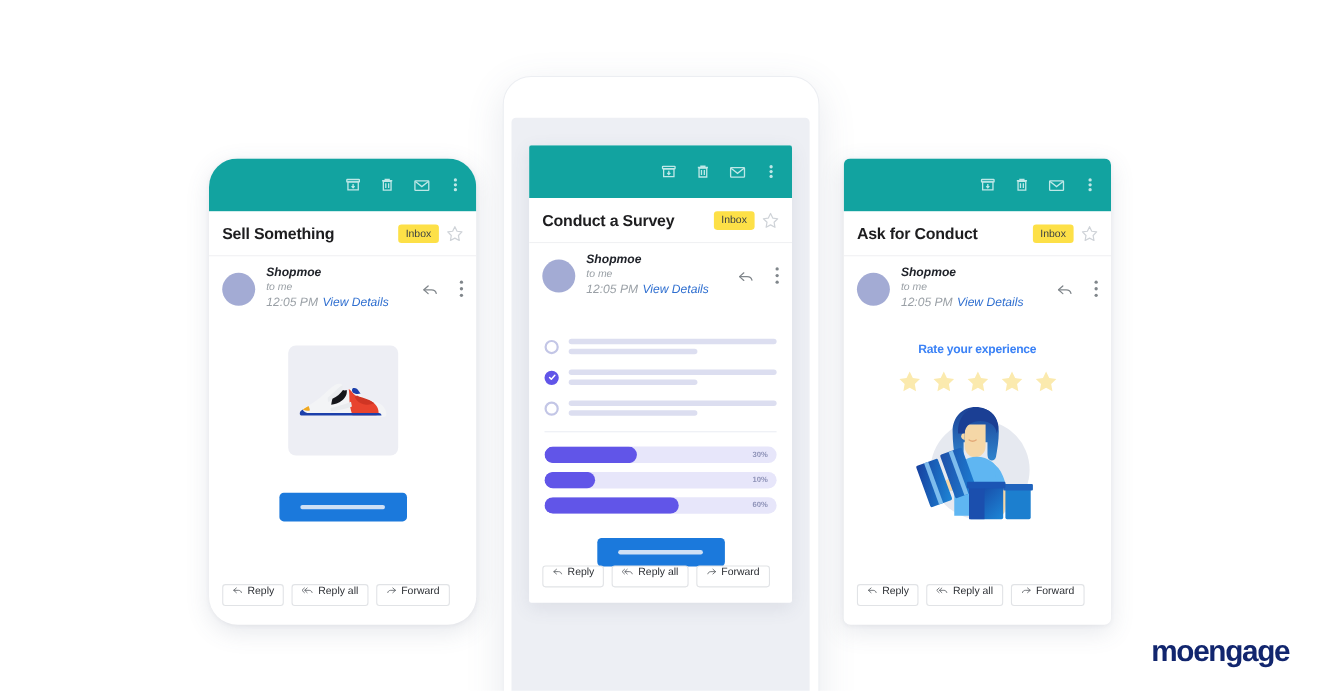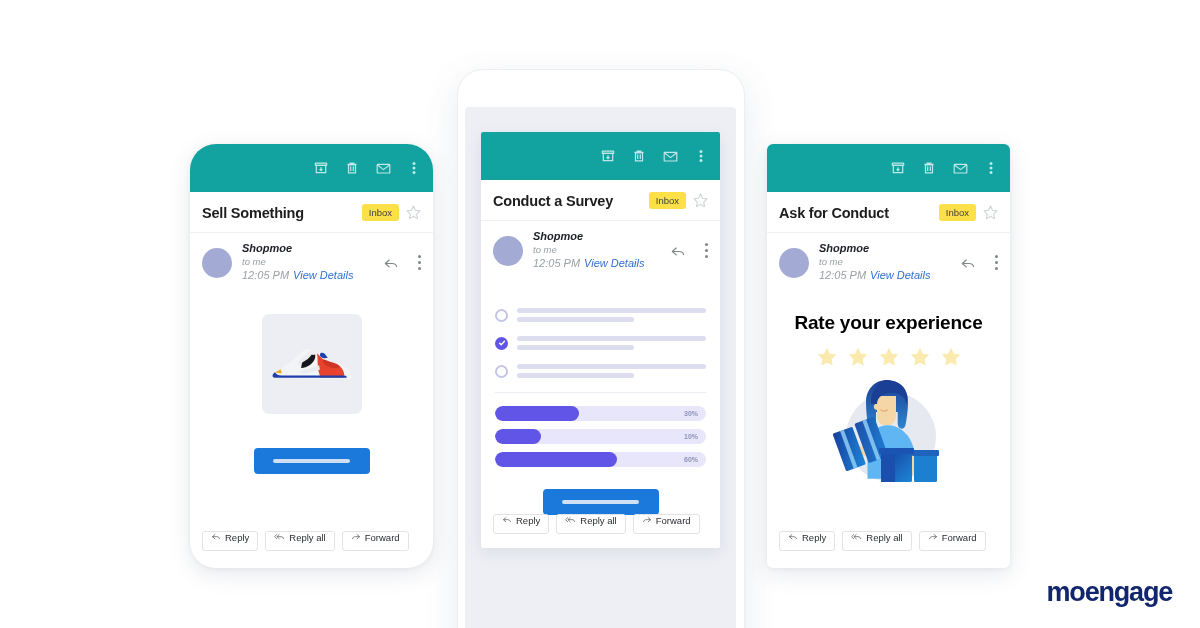--- a/index.html
+++ b/index.html
@@ -195,23 +195,23 @@
   .bar-fill { position: absolute; left: 0; top: 0; bottom: 0; background: #6155e8; border-radius: 8px; }
   .bar-pct {
     position: absolute; right: 8px; top: 0; bottom: 0;
     display: flex; align-items: center;
     font-size: 7px; color: #8f93b8; font-weight: bold;
   }
 
   
   .fb-title {
     text-align: center;
-    font-size: 19px;
+    font-size: 11px;
     font-weight: bold;
-    color: #000000;
+    color: #3b82f6;
     margin-top: 20px;
     letter-spacing: -0.2px;
   }
   .stars {
     display: flex; justify-content: center; gap: 9px; margin-top: 12px;
   }
   .illus { display: flex; justify-content: center; margin-top: 6px; }
 
   .logo {
     position: absolute;

